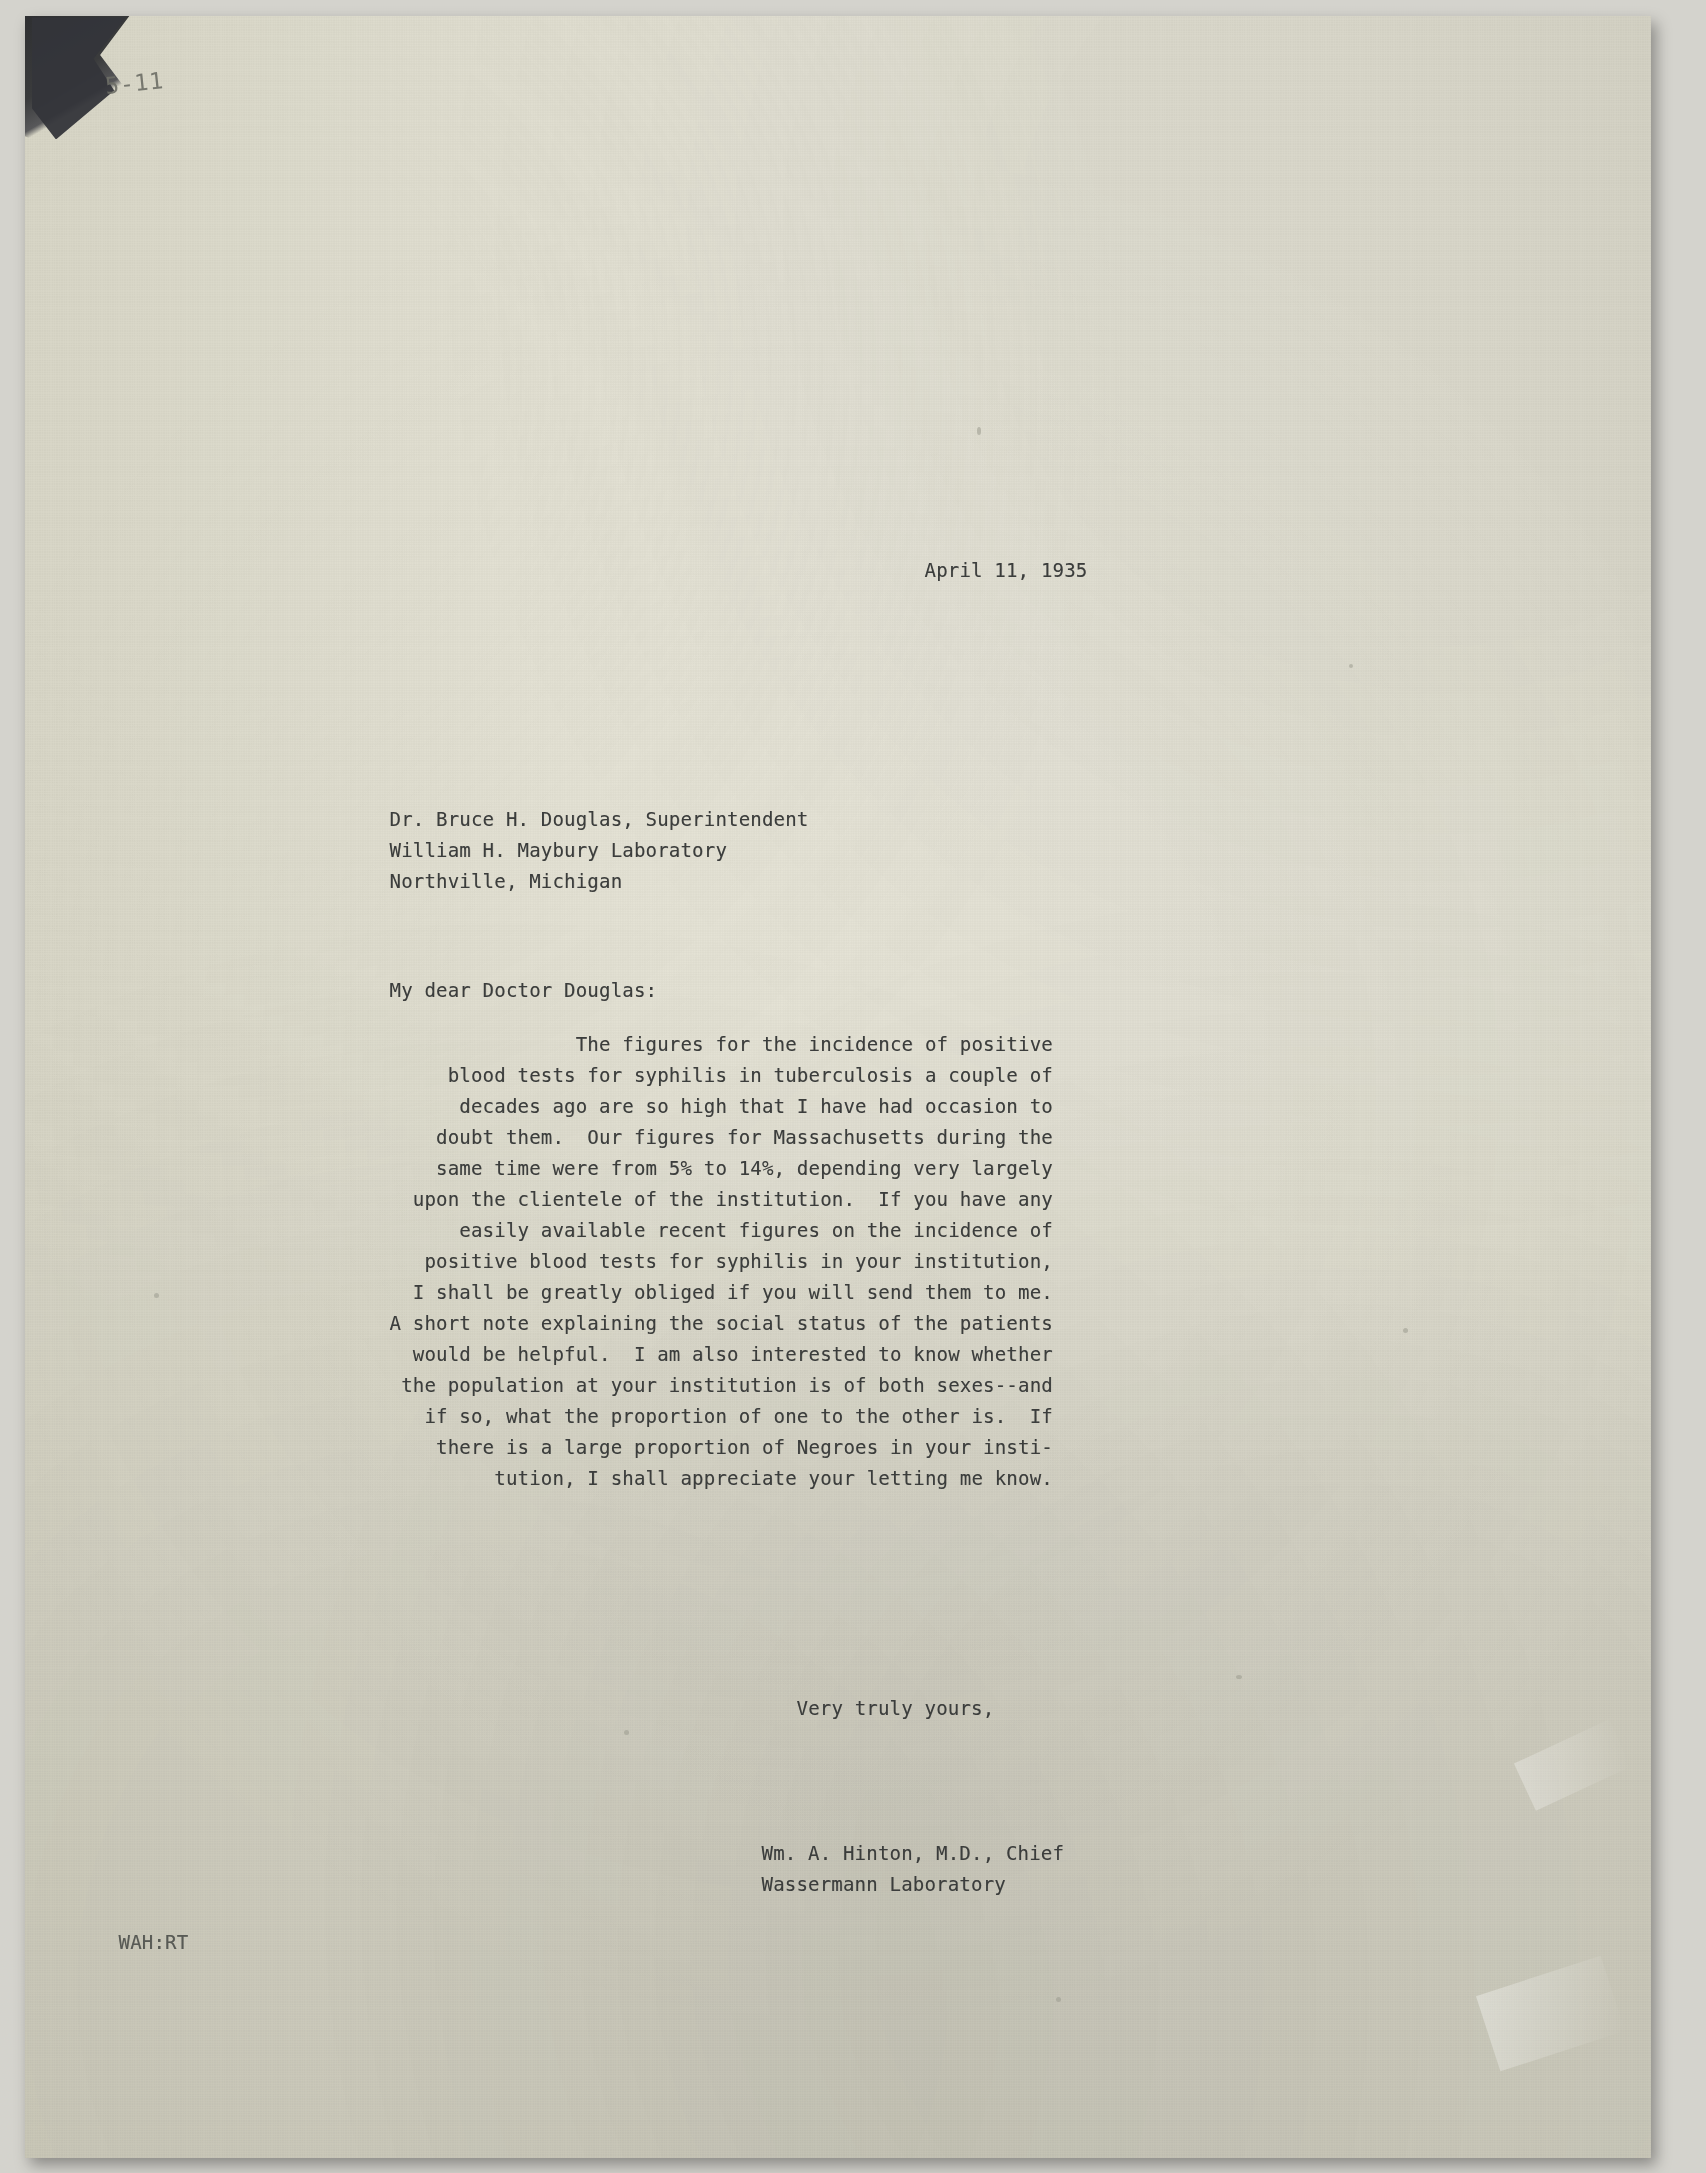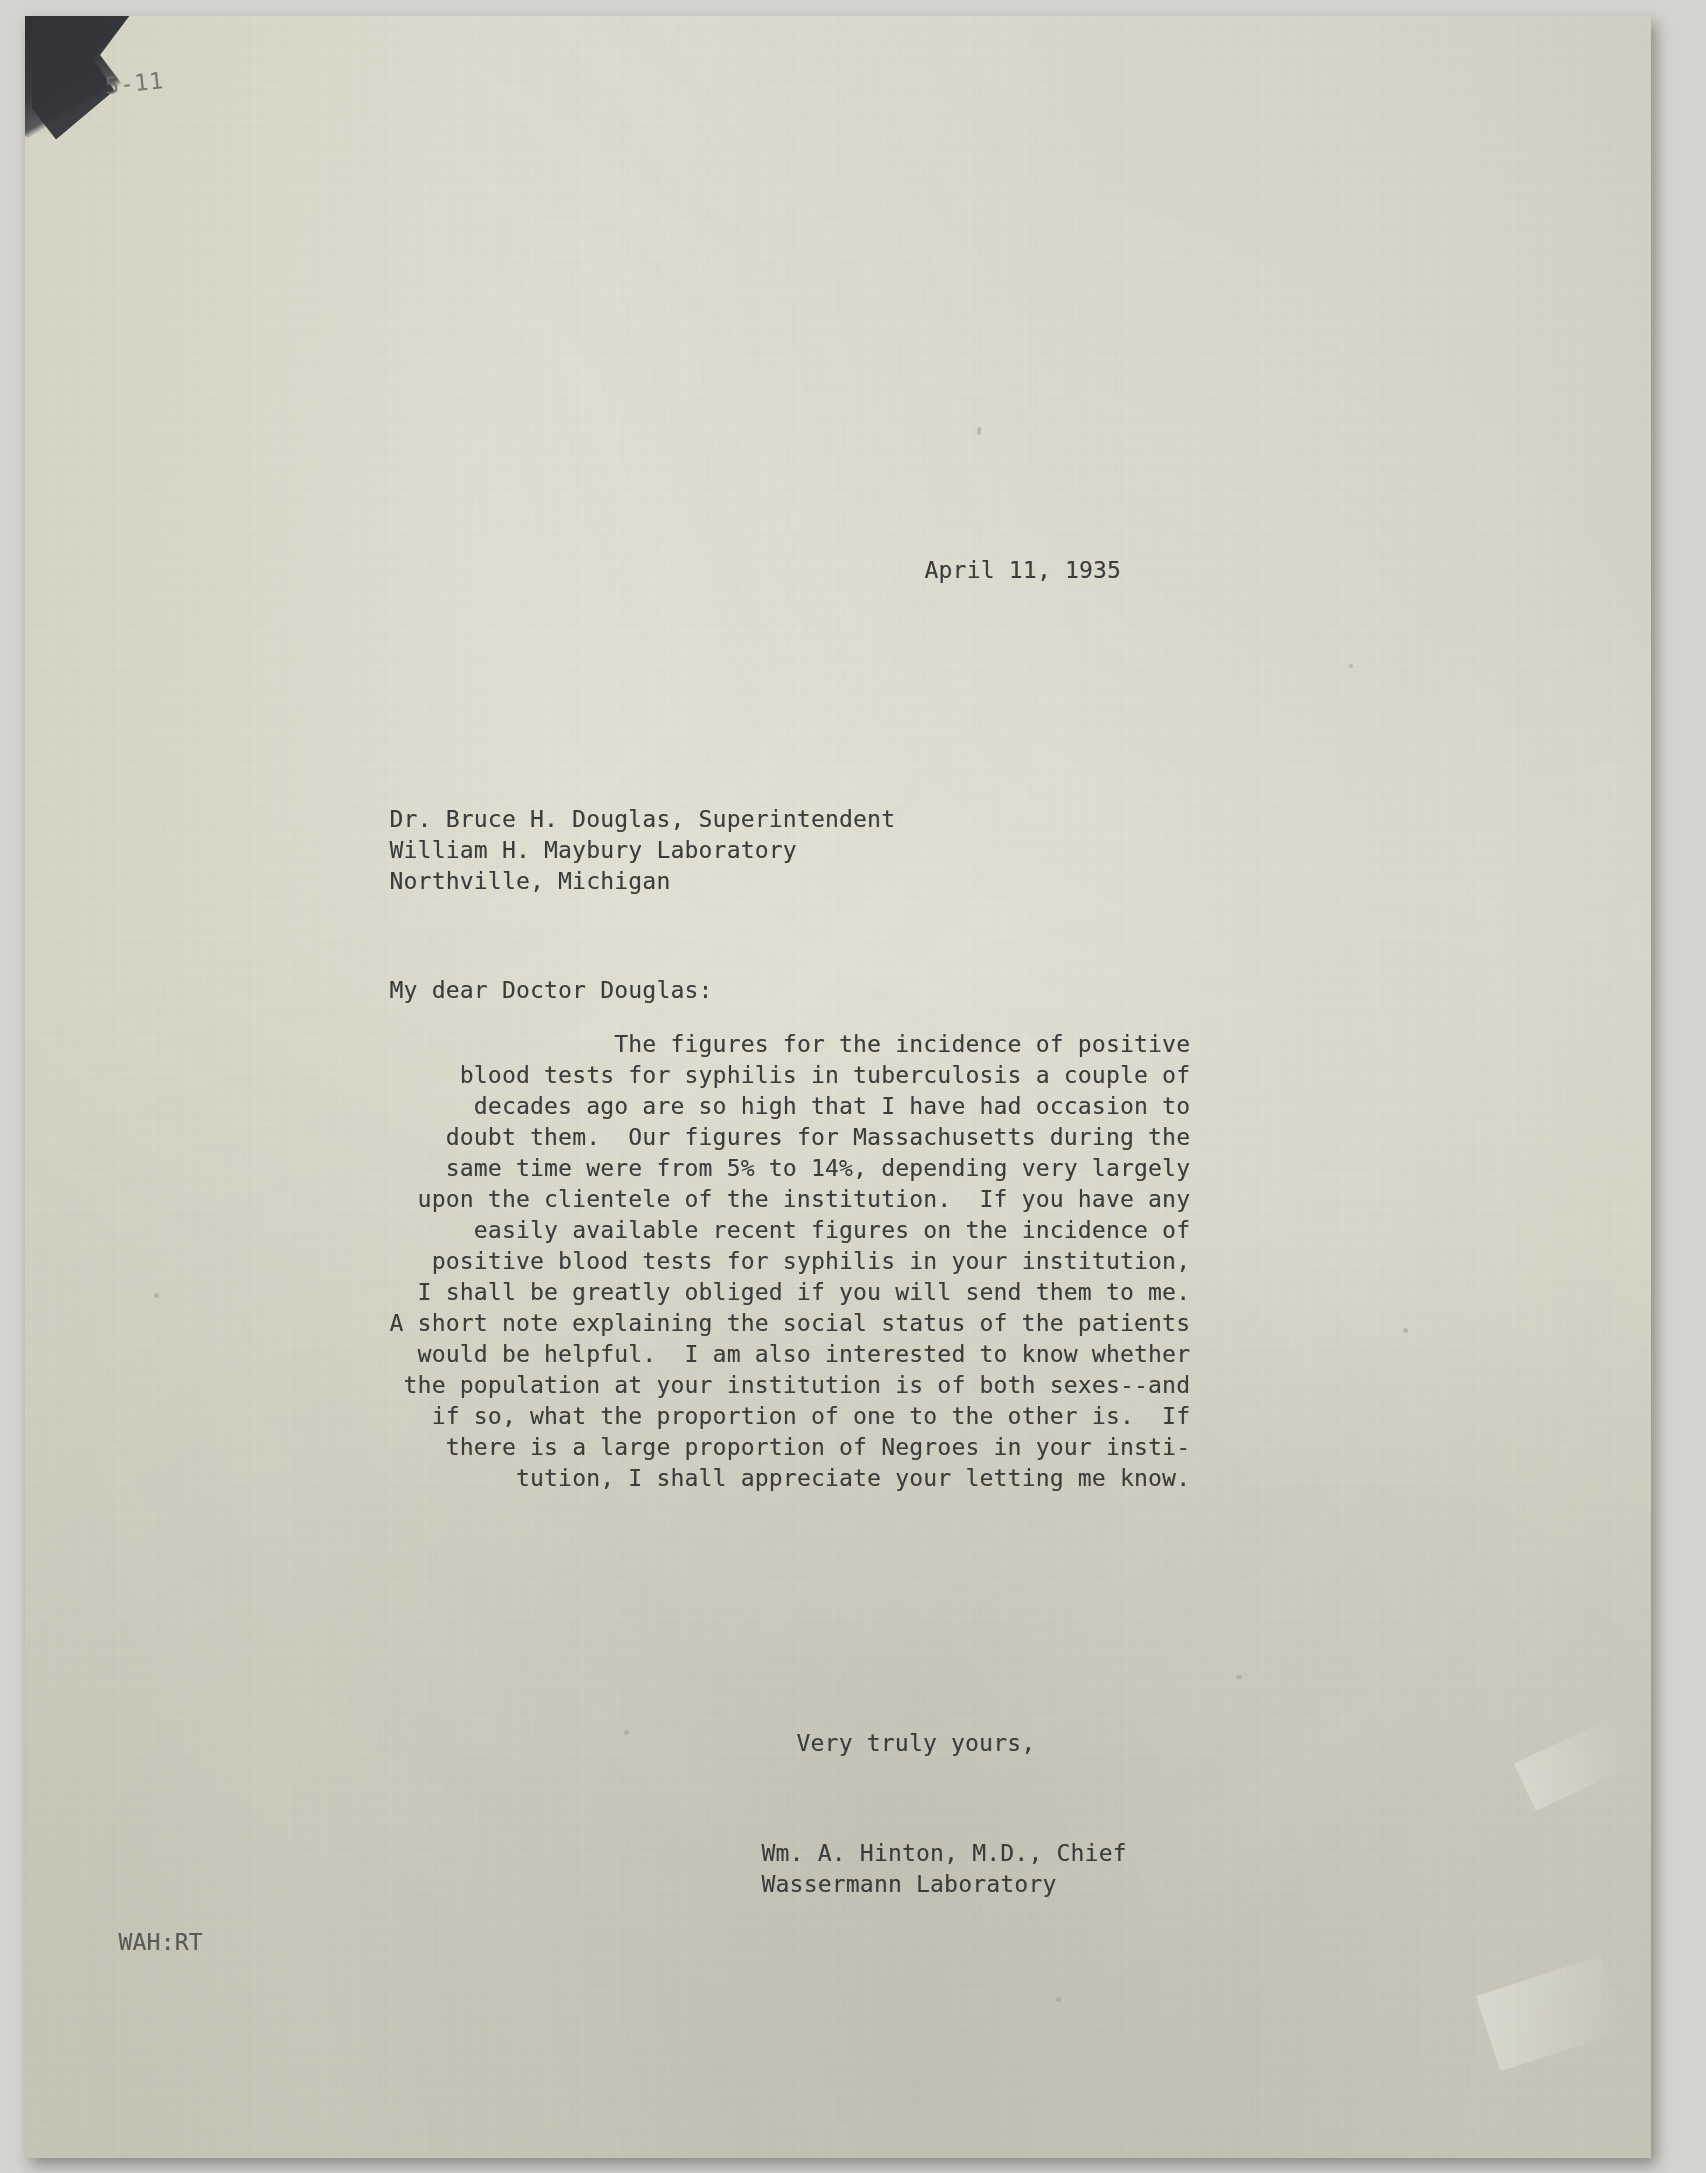--- a/index.html
+++ b/index.html
@@ -90,21 +90,21 @@
     opacity: 0.9;
   }
 
   
   .typed {
     position: absolute;
     font-family: "DejaVu Sans Mono", monospace;
     color: #3b3d3c;
     white-space: pre;
     line-height: 31px;
-    font-size: 23px;
+    font-size: 19px;
     letter-spacing: 0.2px;
     text-shadow: 0.3px 0.3px 0 rgba(60,60,58,0.35);
   }
 
   #date-line {
     left: 900px;
     top: 539px;
   }
 
   #addressee {
@@ -125,21 +125,20 @@
   }
 
   #para2 {
     left: 365px;
     top: 1511px;
   }
 
   #closing {
     left: 772px;
     top: 1677px;
-    margin-top: 35px;
   }
 
   #signature {
     left: 737px;
     top: 1822px;
   }
 
   #initials {
     left: 94px;
     top: 1911px;

